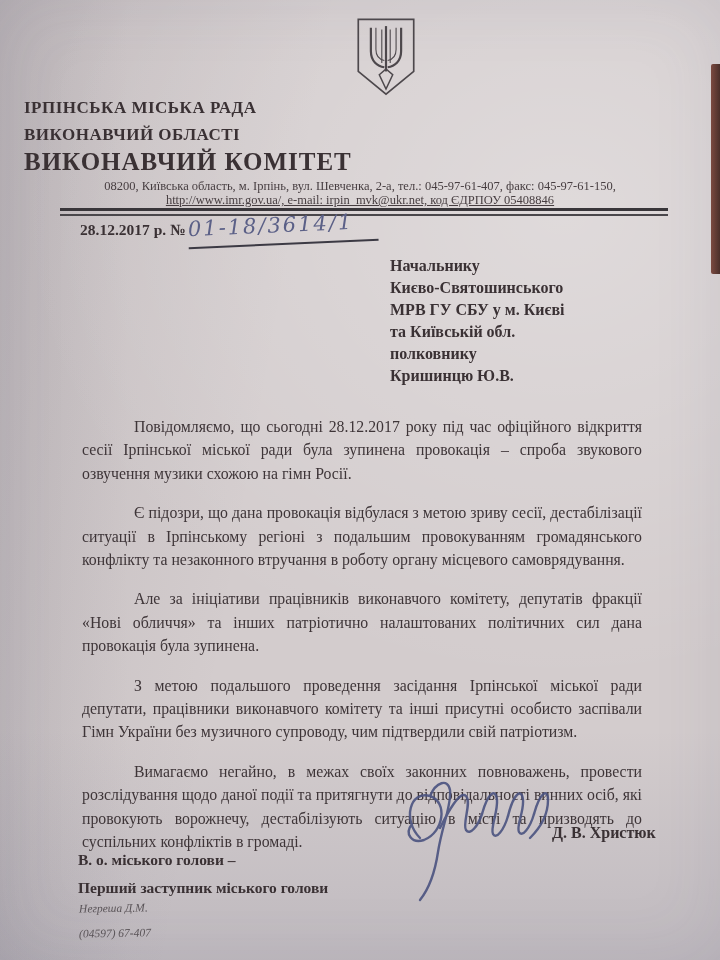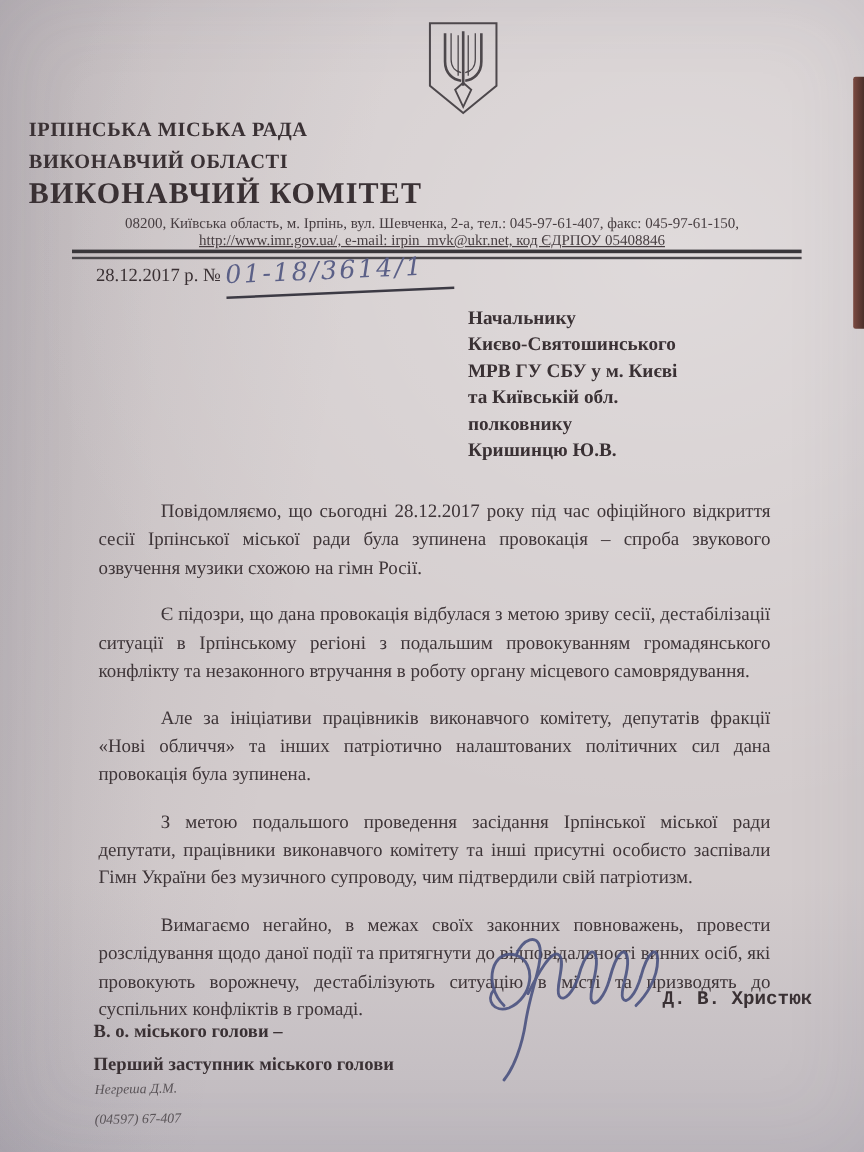--- a/index.html
+++ b/index.html
@@ -29,42 +29,42 @@
   .head.l1{top:98px;font-size:17px;}
   .head.l2{top:125px;font-size:17px;}
   .head.l3{top:148px;font-size:25px;letter-spacing:1px;}
   .contact{position:absolute;left:40px;width:640px;text-align:center;font-size:12.5px;color:#473e41;}
   .contact.c1{top:179px;}
   .contact.c2{top:193px;text-decoration:underline;}
   .rule{
     position:absolute;left:60px;top:208px;width:608px;height:3px;
     border-top:3px solid #39363a;border-bottom:2px solid #4a474b;
   }
-  .refline{position:absolute;left:80px;top:221px;font-size:15.5px;font-weight:normal;color:#3a3134;}
+  .refline{position:absolute;left:80px;top:221px;font-size:15.5px;font-weight:bold;color:#3a3134;}
   .refnum{
     position:absolute;left:188px;top:213px;width:190px;height:30px;
     border-bottom:2px solid #3c3a44;
     font-size:21px;font-style:italic;letter-spacing:2px;
     color:#5b6087;transform:rotate(-2.5deg);
     font-family:"DejaVu Serif",serif;white-space:nowrap;
   }
   .recipient{
     position:absolute;left:390px;top:255px;width:290px;
     font-size:16px;font-weight:bold;line-height:22px;color:#3a3134;
   }
   .bodytext{
     position:absolute;left:66px;top:399px;width:592px;
     font-size:15.8px;line-height:23.4px;text-align:justify;color:#3e3538;
   }
   .bodytext p{margin:16px;text-indent:52px;}
   .sign-left{
     position:absolute;left:78px;top:846px;
     font-size:15.5px;font-weight:bold;line-height:28px;color:#3a3134;
   }
-  .sign-name{position:absolute;left:552px;top:824px;font-size:16px;font-weight:bold;color:#3a3134;font-family:Liberation Mono, monospace;}
+  .sign-name{position:absolute;left:552px;top:824px;font-size:16px;font-weight:bold;color:#3a3134;}
   .signature{position:absolute;left:382px;top:772px;width:176px;height:136px;}
   .footer{position:absolute;left:79px;font-size:11.5px;font-style:italic;color:#5a5458;transform:rotate(-1deg);}
   .footer.f1{top:902px;}
   .footer.f2{top:927px;}
 </style>
 </head>
 <body>
 
 <div class="paper">
 

